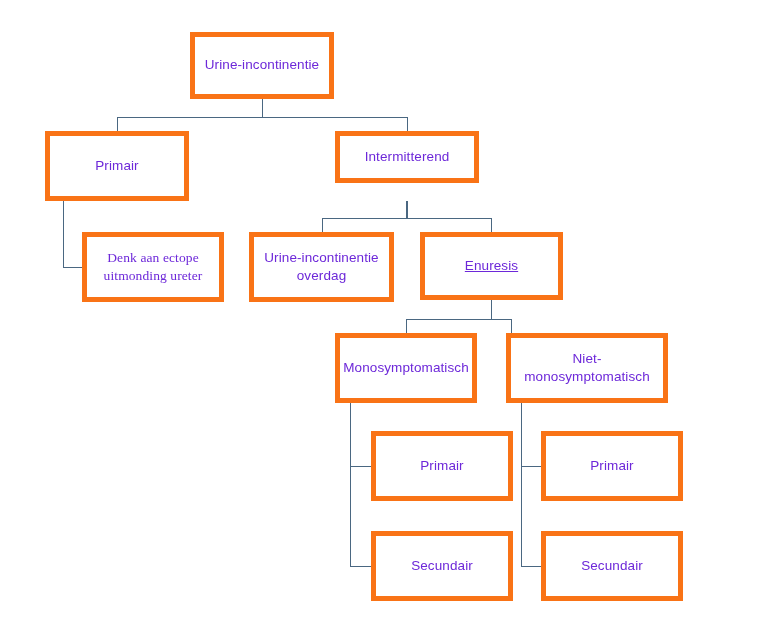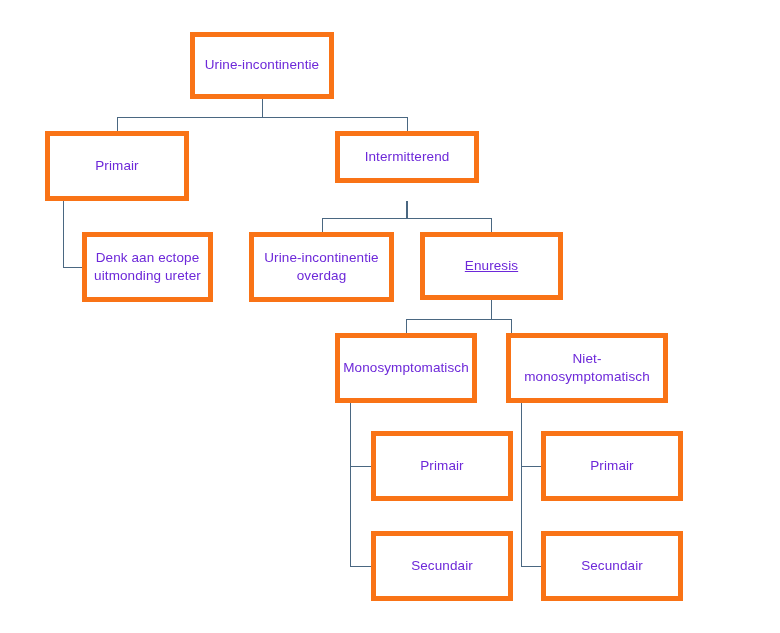--- a/index.html
+++ b/index.html
@@ -74,21 +74,21 @@
   <div class="conn v" style="left:521px; top:403px; height:163px;"></div>
   <div class="conn h" style="left:521px; top:466px; width:20px;"></div>
   <div class="conn h" style="left:521px; top:566px; width:20px;"></div>
 
   <div class="node" style="left:190px; top:32px; width:144px; height:67px;">Urine-incontinentie</div>
 
   <div class="node" style="left:45px; top:131px; width:144px; height:70px;">Primair</div>
 
   <div class="node" style="left:335px; top:131px; width:144px; height:52px;">Intermitterend</div>
 
-  <div class="node" style="left:82px; top:232px; width:131px; height:70px;">Denk aan ectope
+  <div class="node" style="left:82px; top:232px; width:142px; height:70px;font-family:Liberation Serif, serif;">Denk aan ectope
 uitmonding  ureter</div>
 
   <div class="node" style="left:249px; top:232px; width:145px; height:70px;">Urine-incontinentie
 overdag</div>
 
   <div class="node" style="left:420px; top:232px; width:143px; height:68px;text-decoration:underline;">Enuresis</div>
 
   <div class="node" style="left:335px; top:333px; width:142px; height:70px;">Monosymptomatisch</div>
 
   <div class="node" style="left:506px; top:333px; width:162px; height:70px;">Niet-

